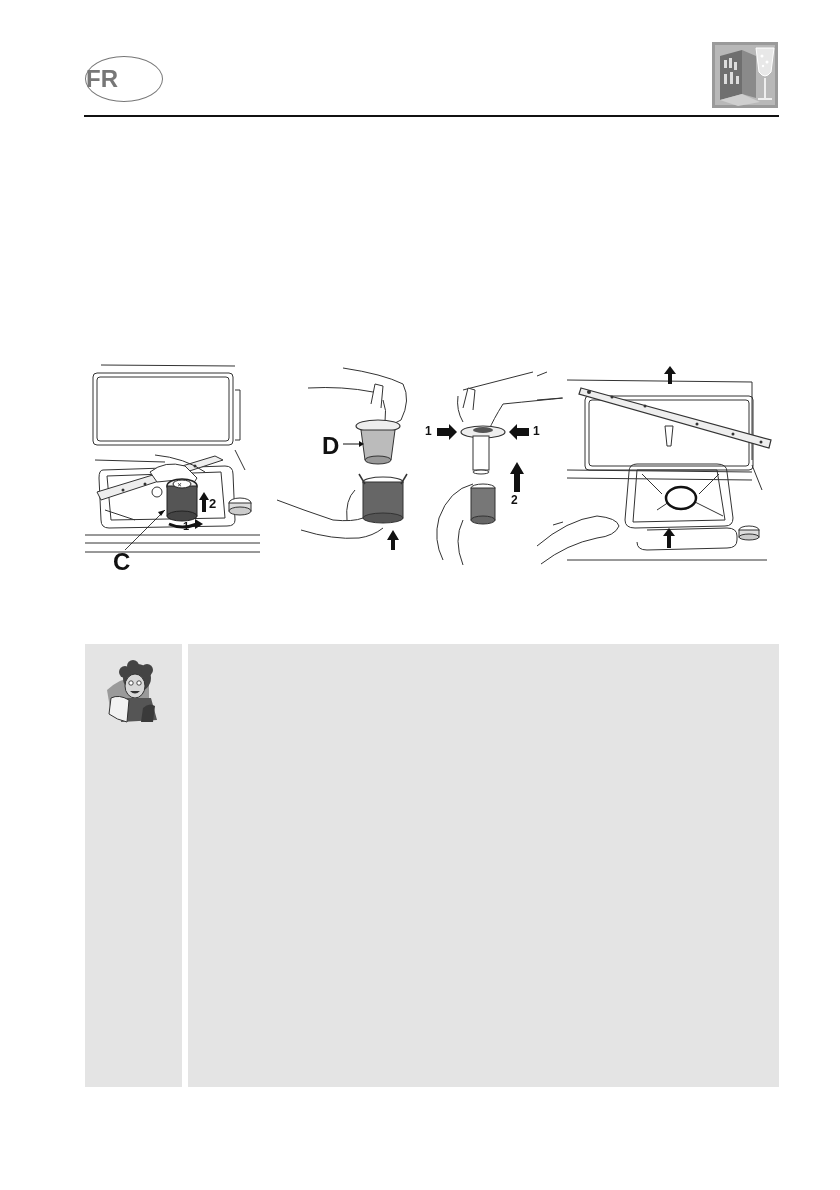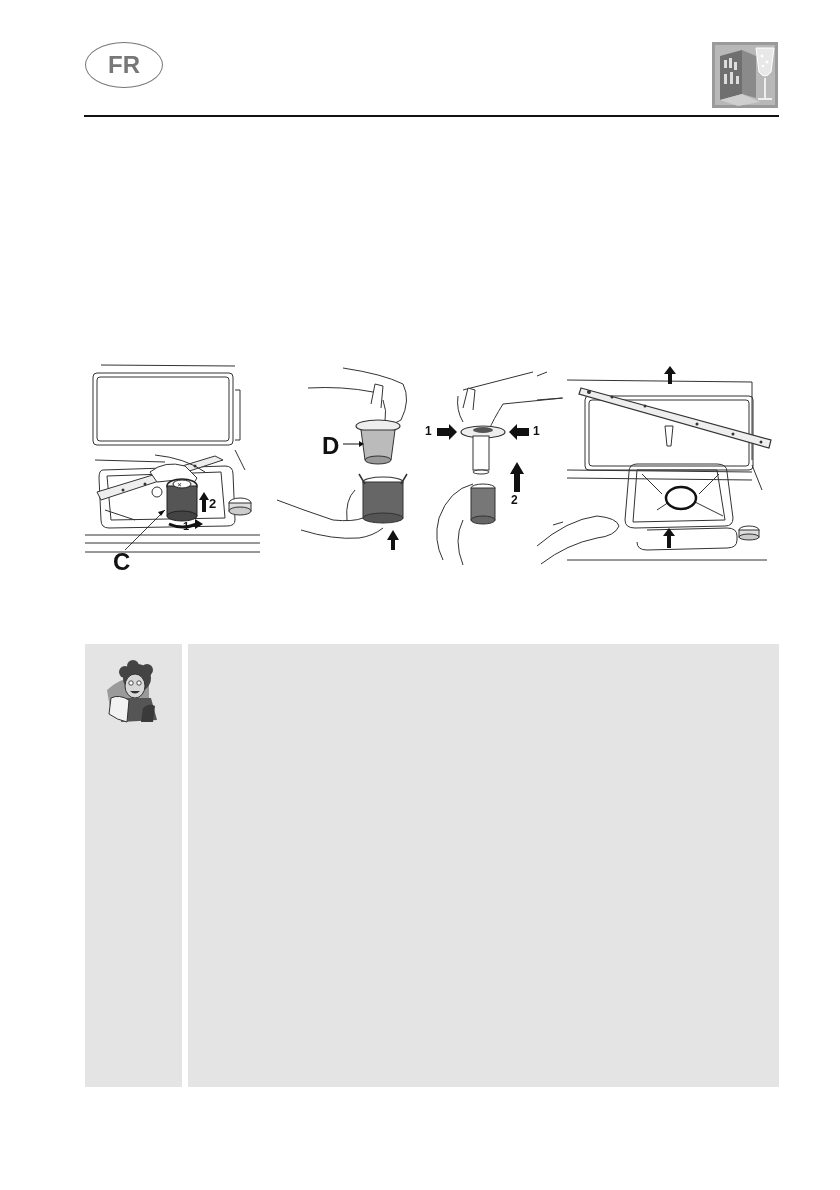--- a/index.html
+++ b/index.html
@@ -1,23 +1,23 @@
 <!DOCTYPE html>
 <html><head>
 <meta charset="utf-8">
 <style>
   html, body { margin: 0; padding: 0; }
   body {
     width: 840px; height: 1190px; background: #ffffff; position: relative; overflow: hidden;
     font-family: "Liberation Sans", sans-serif; color: #111;
   }
   .lang-badge {
-    position: absolute; left: 85px; top: 42px; width: 78px; height: 46px;
+    position: absolute; left: 85px; top: 56px; width: 78px; height: 46px;
     border: 1.5px solid #777; border-radius: 50%;
-    display: flex; align-items: center; justify-content: center;
+    display: flex; align-items: center; justify-content: flex-start;
     box-sizing: border-box;
   }
   .lang-badge span {
     font-family: "Liberation Sans", sans-serif; font-weight: bold; font-size: 24px; color: #777;
     letter-spacing: 0px;
   }
   .header-rule {
     position: absolute; left: 84px; top: 115px; width: 695px; height: 2px; background: #111;
   }
   .section-icon {

